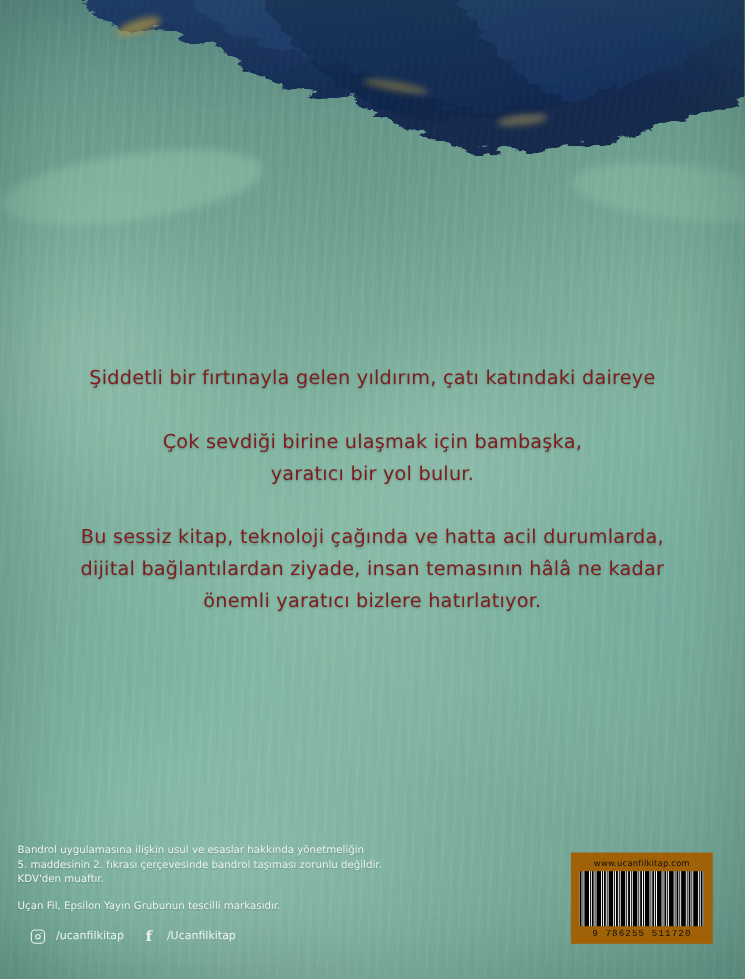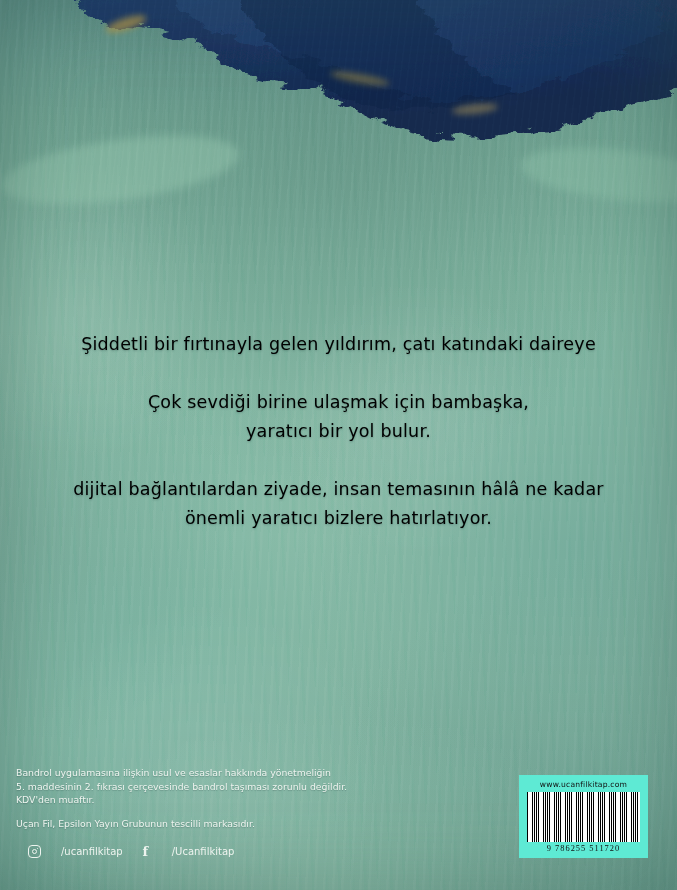--- a/index.html
+++ b/index.html
@@ -119,21 +119,21 @@
     pointer-events: none;
   }
 
   
   .blurb {
     position: absolute;
     left: 0;
     right: 0;
     top: 330px;
     text-align: center;
-    color: #000000;
+    color: #7f1d1d;
     font-family: "DejaVu Sans", sans-serif;
     font-size: 17.5px;
     line-height: 29px;
     letter-spacing: .2px;
     text-shadow: 0 1px 2px rgba(35,70,65,0.35);
   }
   .blurb p { margin: 0; }
   .blurb .gap { height: 29px; }
 
   
@@ -159,21 +159,21 @@
     display: flex;
     align-items: center;
     gap: 16px;
     color: #eef4ef;
     font-family: "DejaVu Sans", sans-serif;
     font-size: 10px;
   }
   .social .item {
     display: flex;
     align-items: center;
-    gap: 20px;
+    gap: 10px;
   }
   .ig-glyph {
     width: 13px; height: 13px;
     border: 1.4px solid #eef4ef;
     border-radius: 4px;
     position: relative;
     box-sizing: border-box;
   }
   .ig-glyph::before {
     content: "";
@@ -203,21 +203,21 @@
     text-align: center;
   }
 
   
   .barcode-panel {
     position: absolute;
     left: 519px;
     top: 775px;
     width: 129px;
     height: 83px;
-    background: #5eead4;
+    background: #a16207;
     box-sizing: border-box;
     padding: 5px 6px 3px 6px;
     display: flex;
     flex-direction: column;
     align-items: center;
   }
   .barcode-url {
     color: #111;
     font-family: "DejaVu Sans", sans-serif;
     font-size: 7.6px;
@@ -233,21 +233,21 @@
       linear-gradient(90deg,
         #000 0 1.4px, #fff 1.4px 2.6px,
         #000 2.6px 3.3px, #fff 3.3px 4.6px,
         #000 4.6px 6.4px, #fff 6.4px 7.0px,
         #000 7.0px 8.1px, #fff 8.1px 9.4px,
         #000 9.4px 10.0px, #fff 10.0px 11px);
   }
   .barcode-digits {
     margin-top: 2px;
     color: #111;
-    font-family: Liberation Serif, serif;
+    font-family: Liberation Mono, monospace;
     font-size: 8.4px;
     letter-spacing: 1.0px;
   }
 </style>
 </head>
 <body>
 
 <div id="cover">
 
   <div class="bg-base"></div>
@@ -293,20 +293,21 @@
   <div class="ochre-3"></div>
 
   <div class="vignette"></div>
 
   <div class="blurb">
     <p>Şiddetli bir fırtınayla gelen yıldırım, çatı katındaki daireye</p>
     <div class="gap"></div>
     <p>Çok sevdiği birine ulaşmak için bambaşka,</p>
     <p>yaratıcı bir yol bulur.</p>
     <div class="gap"></div>
+    <p>Bu sessiz kitap, teknoloji çağında ve hatta acil durumlarda,</p>
     <p>dijital bağlantılardan ziyade, insan temasının hâlâ ne kadar</p>
     <p>önemli yaratıcı bizlere hatırlatıyor.</p>
   </div>
 
   <div class="legal">
     <p>Bandrol uygulamasına ilişkin usul ve esaslar hakkında yönetmeliğin</p>
     <p>5. maddesinin 2. fıkrası çerçevesinde bandrol taşıması zorunlu değildir.</p>
     <p>KDV'den muaftır.</p>
     <div class="spacer"></div>
     <p>Uçan Fil, Epsilon Yayın Grubunun tescilli markasıdır.</p>

